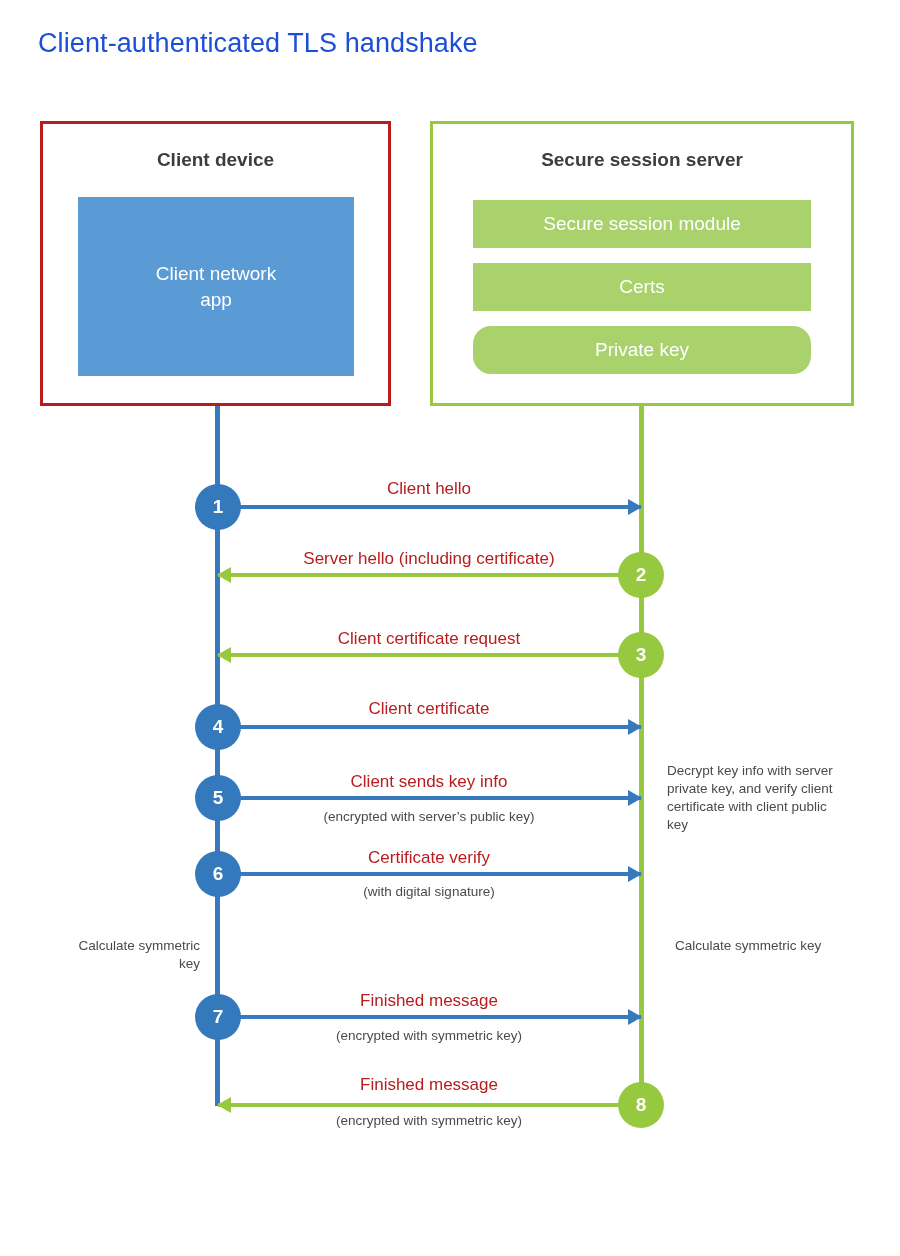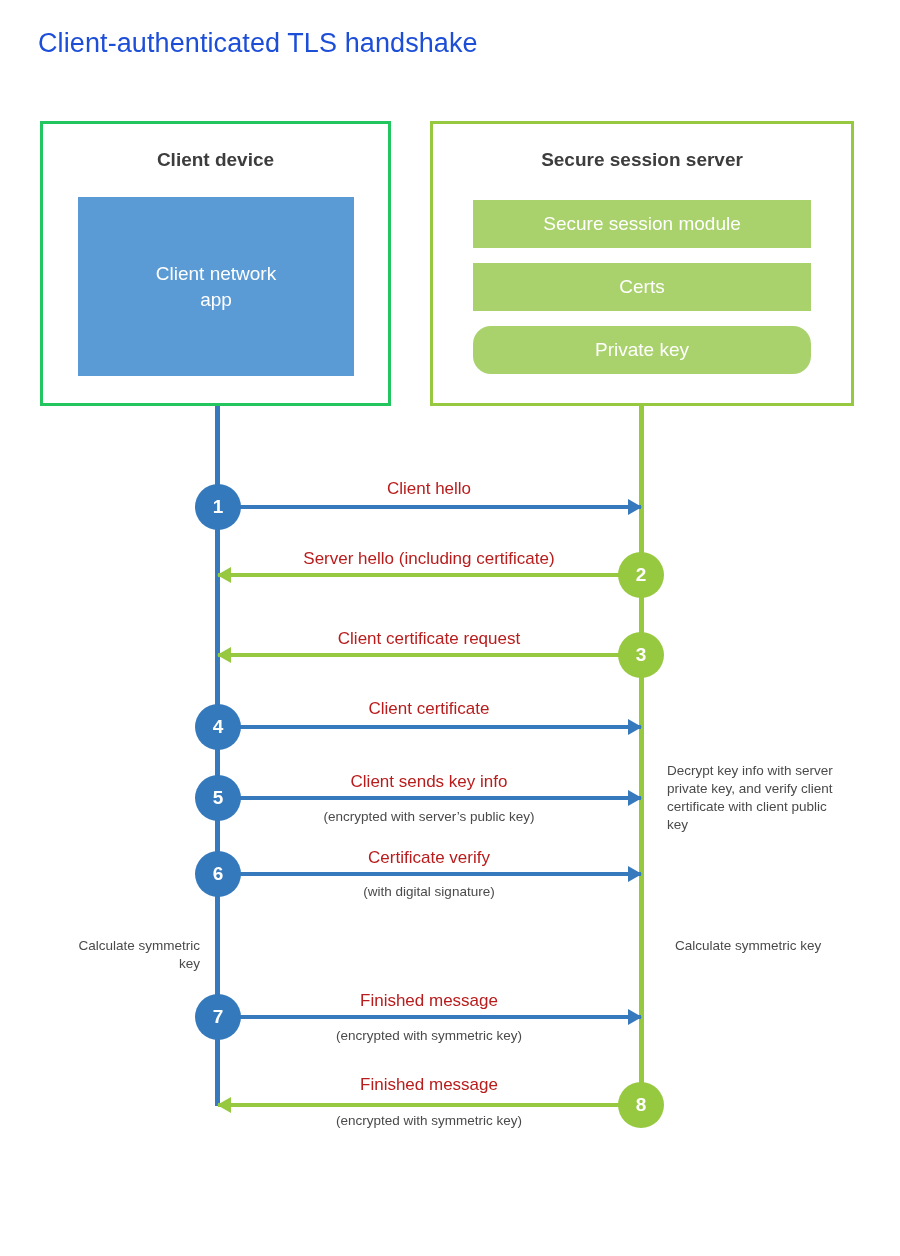--- a/index.html
+++ b/index.html
@@ -35,21 +35,21 @@
   .party-box {
     position: absolute;
     background: #ffffff;
     box-sizing: border-box;
   }
   #client-box {
     left: 40px;
     top: 121px;
     width: 351px;
     height: 285px;
-    border: 3px solid #22c55e;
+    border: 3px solid #b91c1c;
     text-decoration: underline;
   }
   #server-box {
     left: 430px;
     top: 121px;
     width: 424px;
     height: 285px;
     border: 3px solid #96c93f;
   }
   .party-title {

